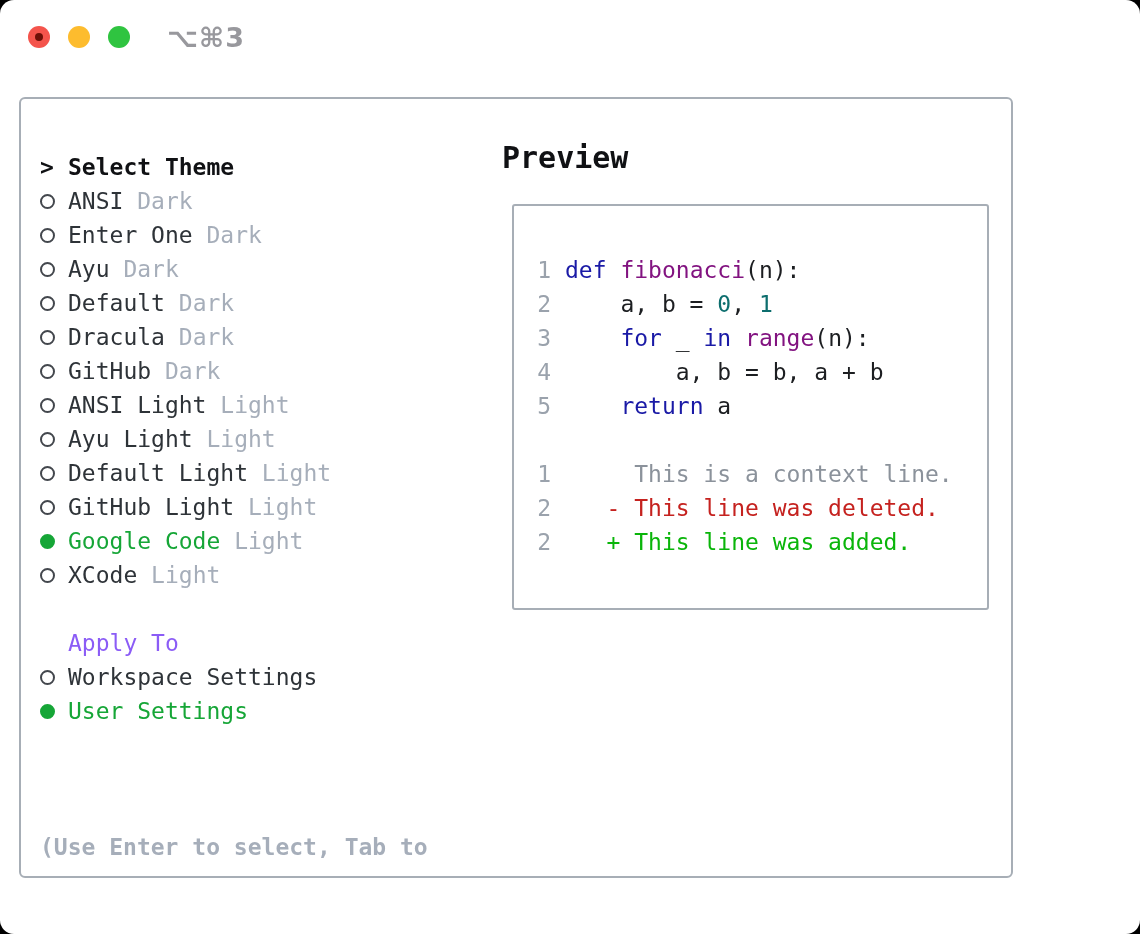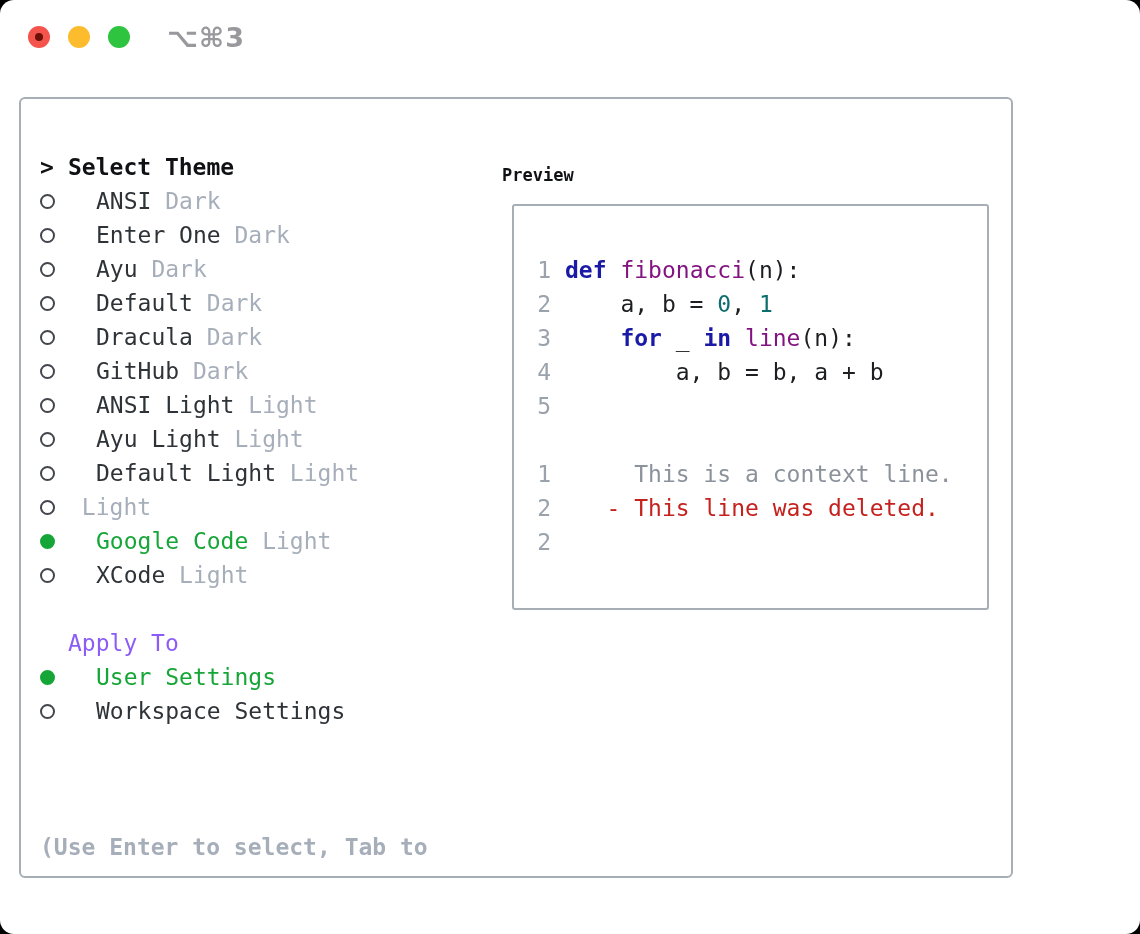--- a/index.html
+++ b/index.html
@@ -27,37 +27,37 @@
     border:2px solid var(--border);border-radius:6px;box-sizing:border-box;
     background:#fff;
   }
   .left-col{position:absolute;left:19px;top:51px;font-size:23px;line-height:34px;color:var(--item);}
   .row{height:34px;display:flex;align-items:center;white-space:pre;}
   .marker{width:28px;flex:0 0 28px;display:flex;align-items:center;}
   .radio{width:15px;height:15px;border-radius:50%;border:2px solid #43474d;box-sizing:border-box;}
   .radio.filled{background:var(--sel);border-color:var(--sel);}
   .header-row{font-weight:bold;color:#101114;}
   .prompt{width:28px;flex:0 0 28px;}
-  .item-name{color:var(--item);margin-left:28px;}
+  .item-name{color:var(--item);}
   .item.selected .item-name{color:var(--sel);}
   .variant{color:var(--muted);margin-left:13.85px;}
   .apply-header{padding-left:28px;color:#8b5cf6;}
   .help{color:var(--muted);white-space:pre;}
   .help div{height:34px;line-height:34px;font-weight:bold;}
   
-  .preview-header{position:absolute;left:481px;top:59px;font-size:17px;line-height:34px;font-weight:bold;color:#101114;}
+  .preview-header{position:absolute;left:481px;top:42px;font-size:30px;line-height:34px;font-weight:bold;color:#101114;}
   .preview-box{
     position:absolute;left:491px;top:105px;width:477px;height:406px;
     border:2px solid var(--border);border-radius:3px;box-sizing:border-box;background:#fff;
   }
   .code{position:absolute;left:0;top:47px;width:100%;font-size:23px;line-height:34px;}
   .code-row{height:34px;display:flex;align-items:center;padding-left:23px;white-space:pre;}
   .lnum{width:14px;flex:0 0 14px;text-align:right;color:var(--ln);}
   .ccontent{margin-left:14px;white-space:pre;color:var(--pl);}
-  .seg-kw{color:var(--kw);font-weight:bold;}
+  .seg-kw{color:var(--kw);}
   .seg-fn{color:var(--fn);}
   .seg-num{color:var(--num);}
   .seg-pl{color:var(--pl);}
   .seg-ctx{color:var(--ctx);}
   .seg-del{color:var(--del);}
   .seg-add{color:var(--add);}
 </style>
 </head>
 <body>
 
@@ -84,53 +84,53 @@
       <div id="theme-list">
           <div class="row item"><span class="marker"><span class="radio"></span></span><span class="item-name">ANSI</span><span class="variant">Dark</span></div>
           <div class="row item"><span class="marker"><span class="radio"></span></span><span class="item-name">Enter One</span><span class="variant">Dark</span></div>
           <div class="row item"><span class="marker"><span class="radio"></span></span><span class="item-name">Ayu</span><span class="variant">Dark</span></div>
           <div class="row item"><span class="marker"><span class="radio"></span></span><span class="item-name">Default</span><span class="variant">Dark</span></div>
           <div class="row item"><span class="marker"><span class="radio"></span></span><span class="item-name">Dracula</span><span class="variant">Dark</span></div>
           <div class="row item"><span class="marker"><span class="radio"></span></span><span class="item-name">GitHub</span><span class="variant">Dark</span></div>
           <div class="row item"><span class="marker"><span class="radio"></span></span><span class="item-name">ANSI Light</span><span class="variant">Light</span></div>
           <div class="row item"><span class="marker"><span class="radio"></span></span><span class="item-name">Ayu Light</span><span class="variant">Light</span></div>
           <div class="row item"><span class="marker"><span class="radio"></span></span><span class="item-name">Default Light</span><span class="variant">Light</span></div>
-          <div class="row item"><span class="marker"><span class="radio"></span></span><span class="variant">Light</span></div>
+          <div class="row item"><span class="marker"><span class="radio"></span></span><span class="item-name">GitHub Light</span><span class="variant">Light</span></div>
           <div class="row item selected"><span class="marker"><span class="radio filled"></span></span><span class="item-name">Google Code</span><span class="variant">Light</span></div>
           <div class="row item"><span class="marker"><span class="radio"></span></span><span class="item-name">XCode</span><span class="variant">Light</span></div>
         </div>
 
       <div class="row"></div>
 
       <div class="row apply-header">
         <span>Apply To</span>
       </div>
 
       <div id="apply-list">
+          <div class="row item"><span class="marker"><span class="radio"></span></span><span class="item-name">Workspace Settings</span></div>
           <div class="row item selected"><span class="marker"><span class="radio filled"></span></span><span class="item-name">User Settings</span></div>
-          <div class="row item"><span class="marker"><span class="radio"></span></span><span class="item-name">Workspace Settings</span></div>
         </div>
 
       <div class="row"></div>
 
       <div class="help">
         <div>(Use Enter to select, Tab to</div>
         <div>change focus)</div>
       </div>
     </div>
 
     <div class="preview-header">Preview</div>
     <div class="preview-box">
       <div class="code" id="code">
           <div class="code-row"><span class="lnum">1</span><span class="ccontent"><span class="seg-kw">def</span><span class="seg-pl"> </span><span class="seg-fn">fibonacci</span><span class="seg-pl">(n):</span></span></div>
           <div class="code-row"><span class="lnum">2</span><span class="ccontent"><span class="seg-pl">    a, b = </span><span class="seg-num">0</span><span class="seg-pl">, </span><span class="seg-num">1</span></span></div>
-          <div class="code-row"><span class="lnum">3</span><span class="ccontent"><span class="seg-pl">    </span><span class="seg-kw">for</span><span class="seg-pl"> _ </span><span class="seg-kw">in</span><span class="seg-pl"> </span><span class="seg-fn">line</span><span class="seg-pl">(n):</span></span></div>
+          <div class="code-row"><span class="lnum">3</span><span class="ccontent"><span class="seg-pl">    </span><span class="seg-kw">for</span><span class="seg-pl"> _ </span><span class="seg-kw">in</span><span class="seg-pl"> </span><span class="seg-fn">range</span><span class="seg-pl">(n):</span></span></div>
           <div class="code-row"><span class="lnum">4</span><span class="ccontent"><span class="seg-pl">        a, b = b, a + b</span></span></div>
-          <div class="code-row"><span class="lnum">5</span></div>
+          <div class="code-row"><span class="lnum">5</span><span class="ccontent"><span class="seg-pl">    </span><span class="seg-kw">return</span><span class="seg-pl"> a</span></span></div>
           <div class="code-row"><span class="lnum"></span><span class="ccontent"></span></div>
           <div class="code-row"><span class="lnum">1</span><span class="ccontent"><span class="seg-ctx">     This is a context line.</span></span></div>
           <div class="code-row"><span class="lnum">2</span><span class="ccontent"><span class="seg-del">   - This line was deleted.</span></span></div>
-          <div class="code-row"><span class="lnum">2</span></div>
+          <div class="code-row"><span class="lnum">2</span><span class="ccontent"><span class="seg-add">   + This line was added.</span></span></div>
         </div>
     </div>
 
   </div>
 </div>
 
 </body></html>

